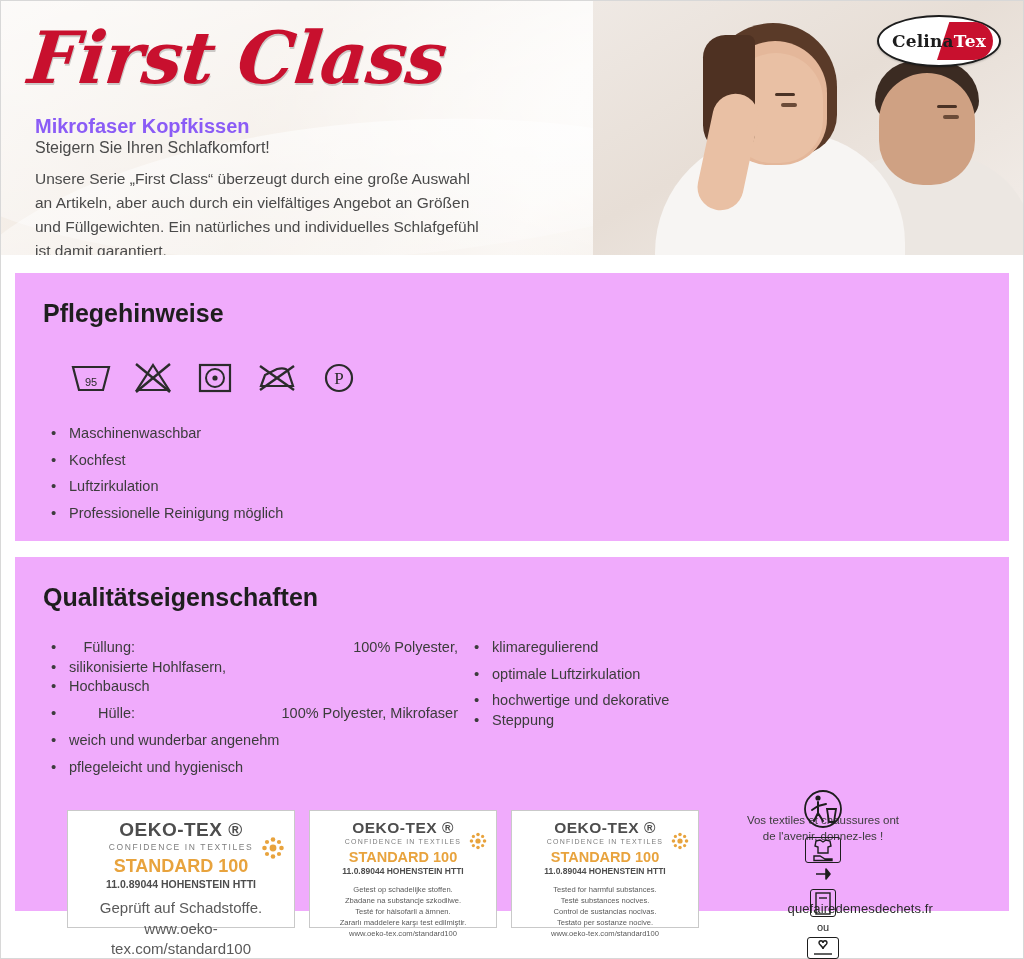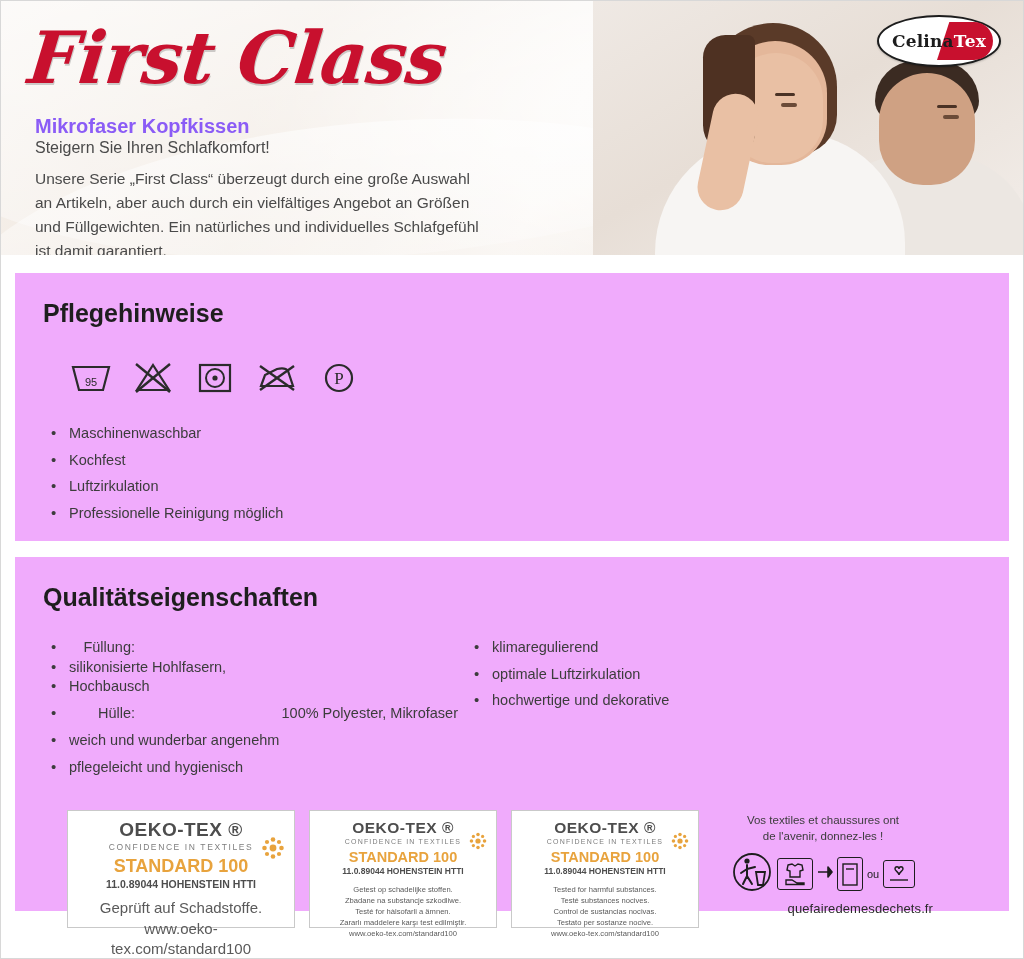--- a/index.html
+++ b/index.html
@@ -286,21 +286,21 @@
     padding-top: 2px;
   }
   .recycle-top {
     font-size: 11.5px; color: #3c3c3c; line-height: 1.4;
   }
   .recycle-url {
     font-size: 13px; color: #2a2a2a; margin-top: 4px; letter-spacing: .1px; text-align: right;
   }
   .recycle-icons {
     display: flex; align-items: center; justify-content: center; gap: 4px;
-    margin-top: 6px; height: 46px;
+    margin-top: 6px; height: 46px; flex-direction: column;
   }
   .ic-box {
     border: 1.6px solid #1d1d1d; border-radius: 3px;
     display: flex; align-items: center; justify-content: center;
   }
   .ou { font-size: 11px; color: #1d1d1d; }
   .footer-strip { height: 20px; background: #ffffff; }
 </style>
 </head>
 <body>
@@ -408,40 +408,42 @@
 
   <div class="card" style="height:354px;">
     <h2>Qualitätseigenschaften</h2>
 
     <div class="qcols">
       <div class="qcol-left">
         <ul class="bullets">
           <li>
             <span class="kv">
               <span class="k">Füllung:</span>
+              <span class="v">100% Polyester,</span>
             </span>
           </li>
           <li class="nobullet indent-line" style="margin-top:-7px;">silikonisierte Hohlfasern,</li>
           <li class="nobullet indent-line" style="margin-top:-7px;">Hochbausch</li>
           <li class="nobullet" style="margin-top:4px;">
             <span class="kv">
               <span class="k">Hülle:</span>
               <span class="v">100% Polyester, Mikrofaser</span>
             </span>
           </li>
           <li style="margin-top:8px;">weich und wunderbar angenehm</li>
           <li>pflegeleicht und hygienisch</li>
         </ul>
       </div>
 
       <div class="qcol-right">
         <ul class="bullets">
           <li>klimaregulierend</li>
           <li>optimale Luftzirkulation</li>
           <li>hochwertige und dekorative</li>
+          <li class="nobullet" style="margin-top:-7px; padding-left:26px;">Steppung</li>
         </ul>
       </div>
     </div>
 
     <div class="certrow">
 
       <div class="oeko big">
         <div class="oeko-body">
           <div class="flower">
             <svg width="26" height="26" viewBox="0 0 26 26">

